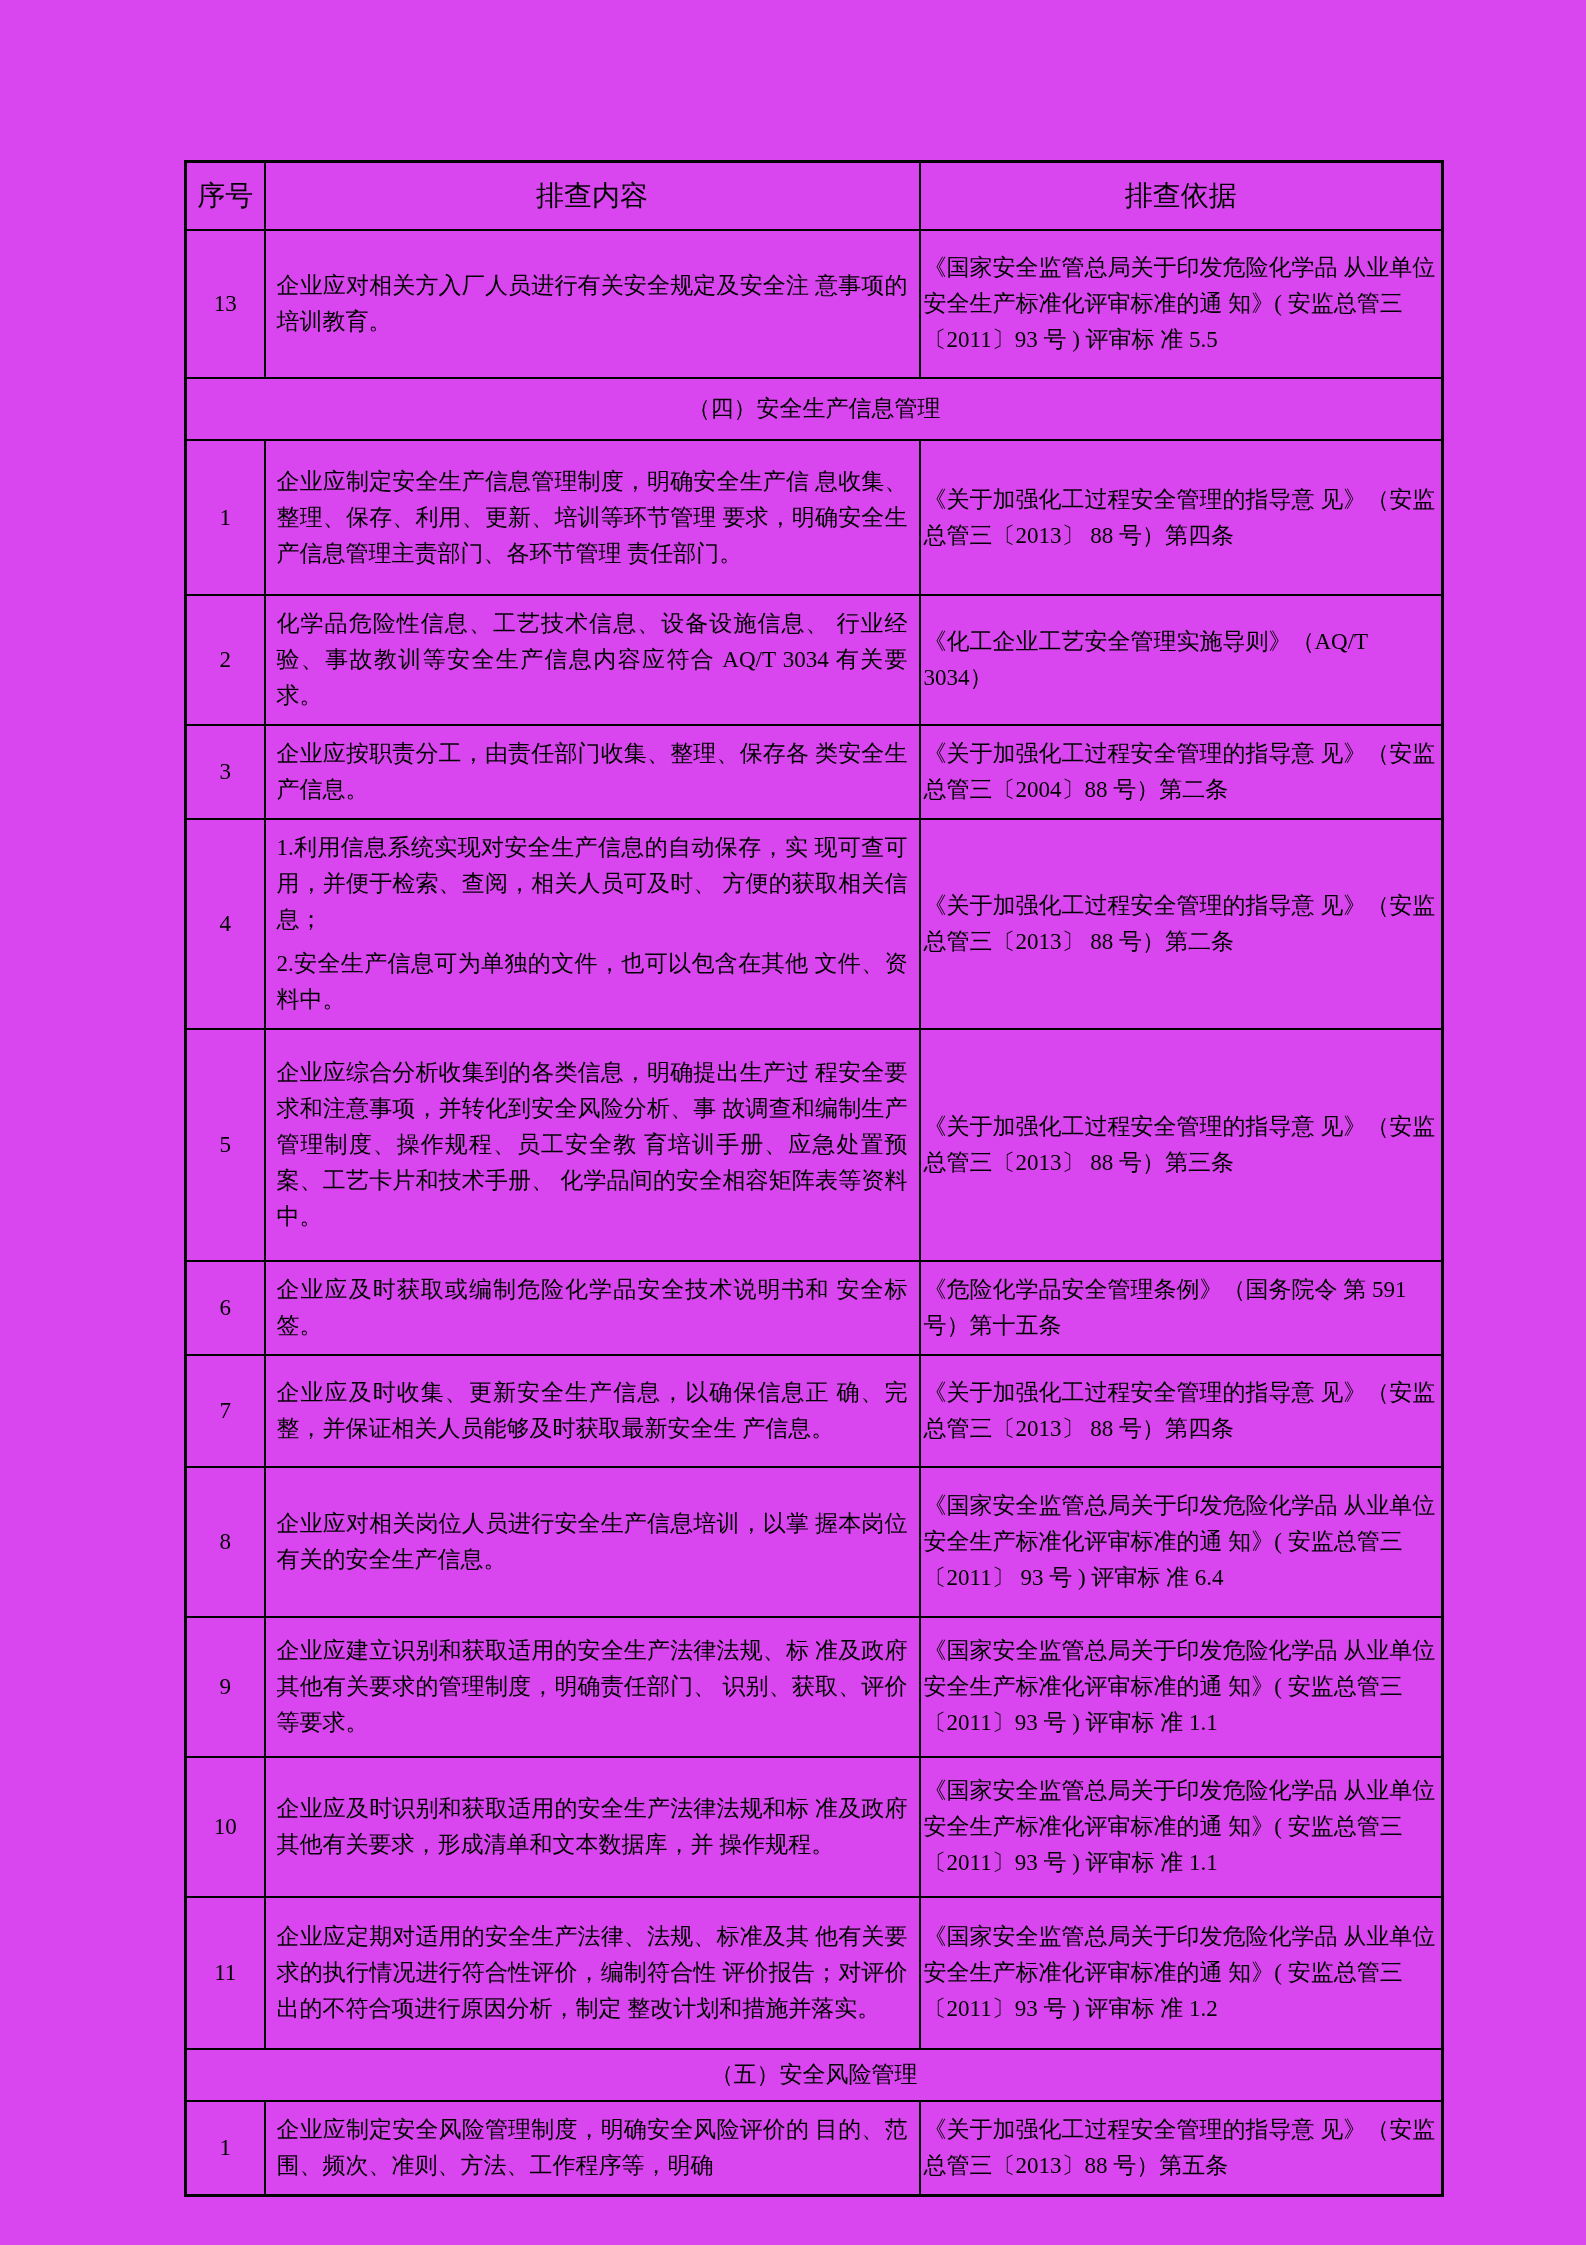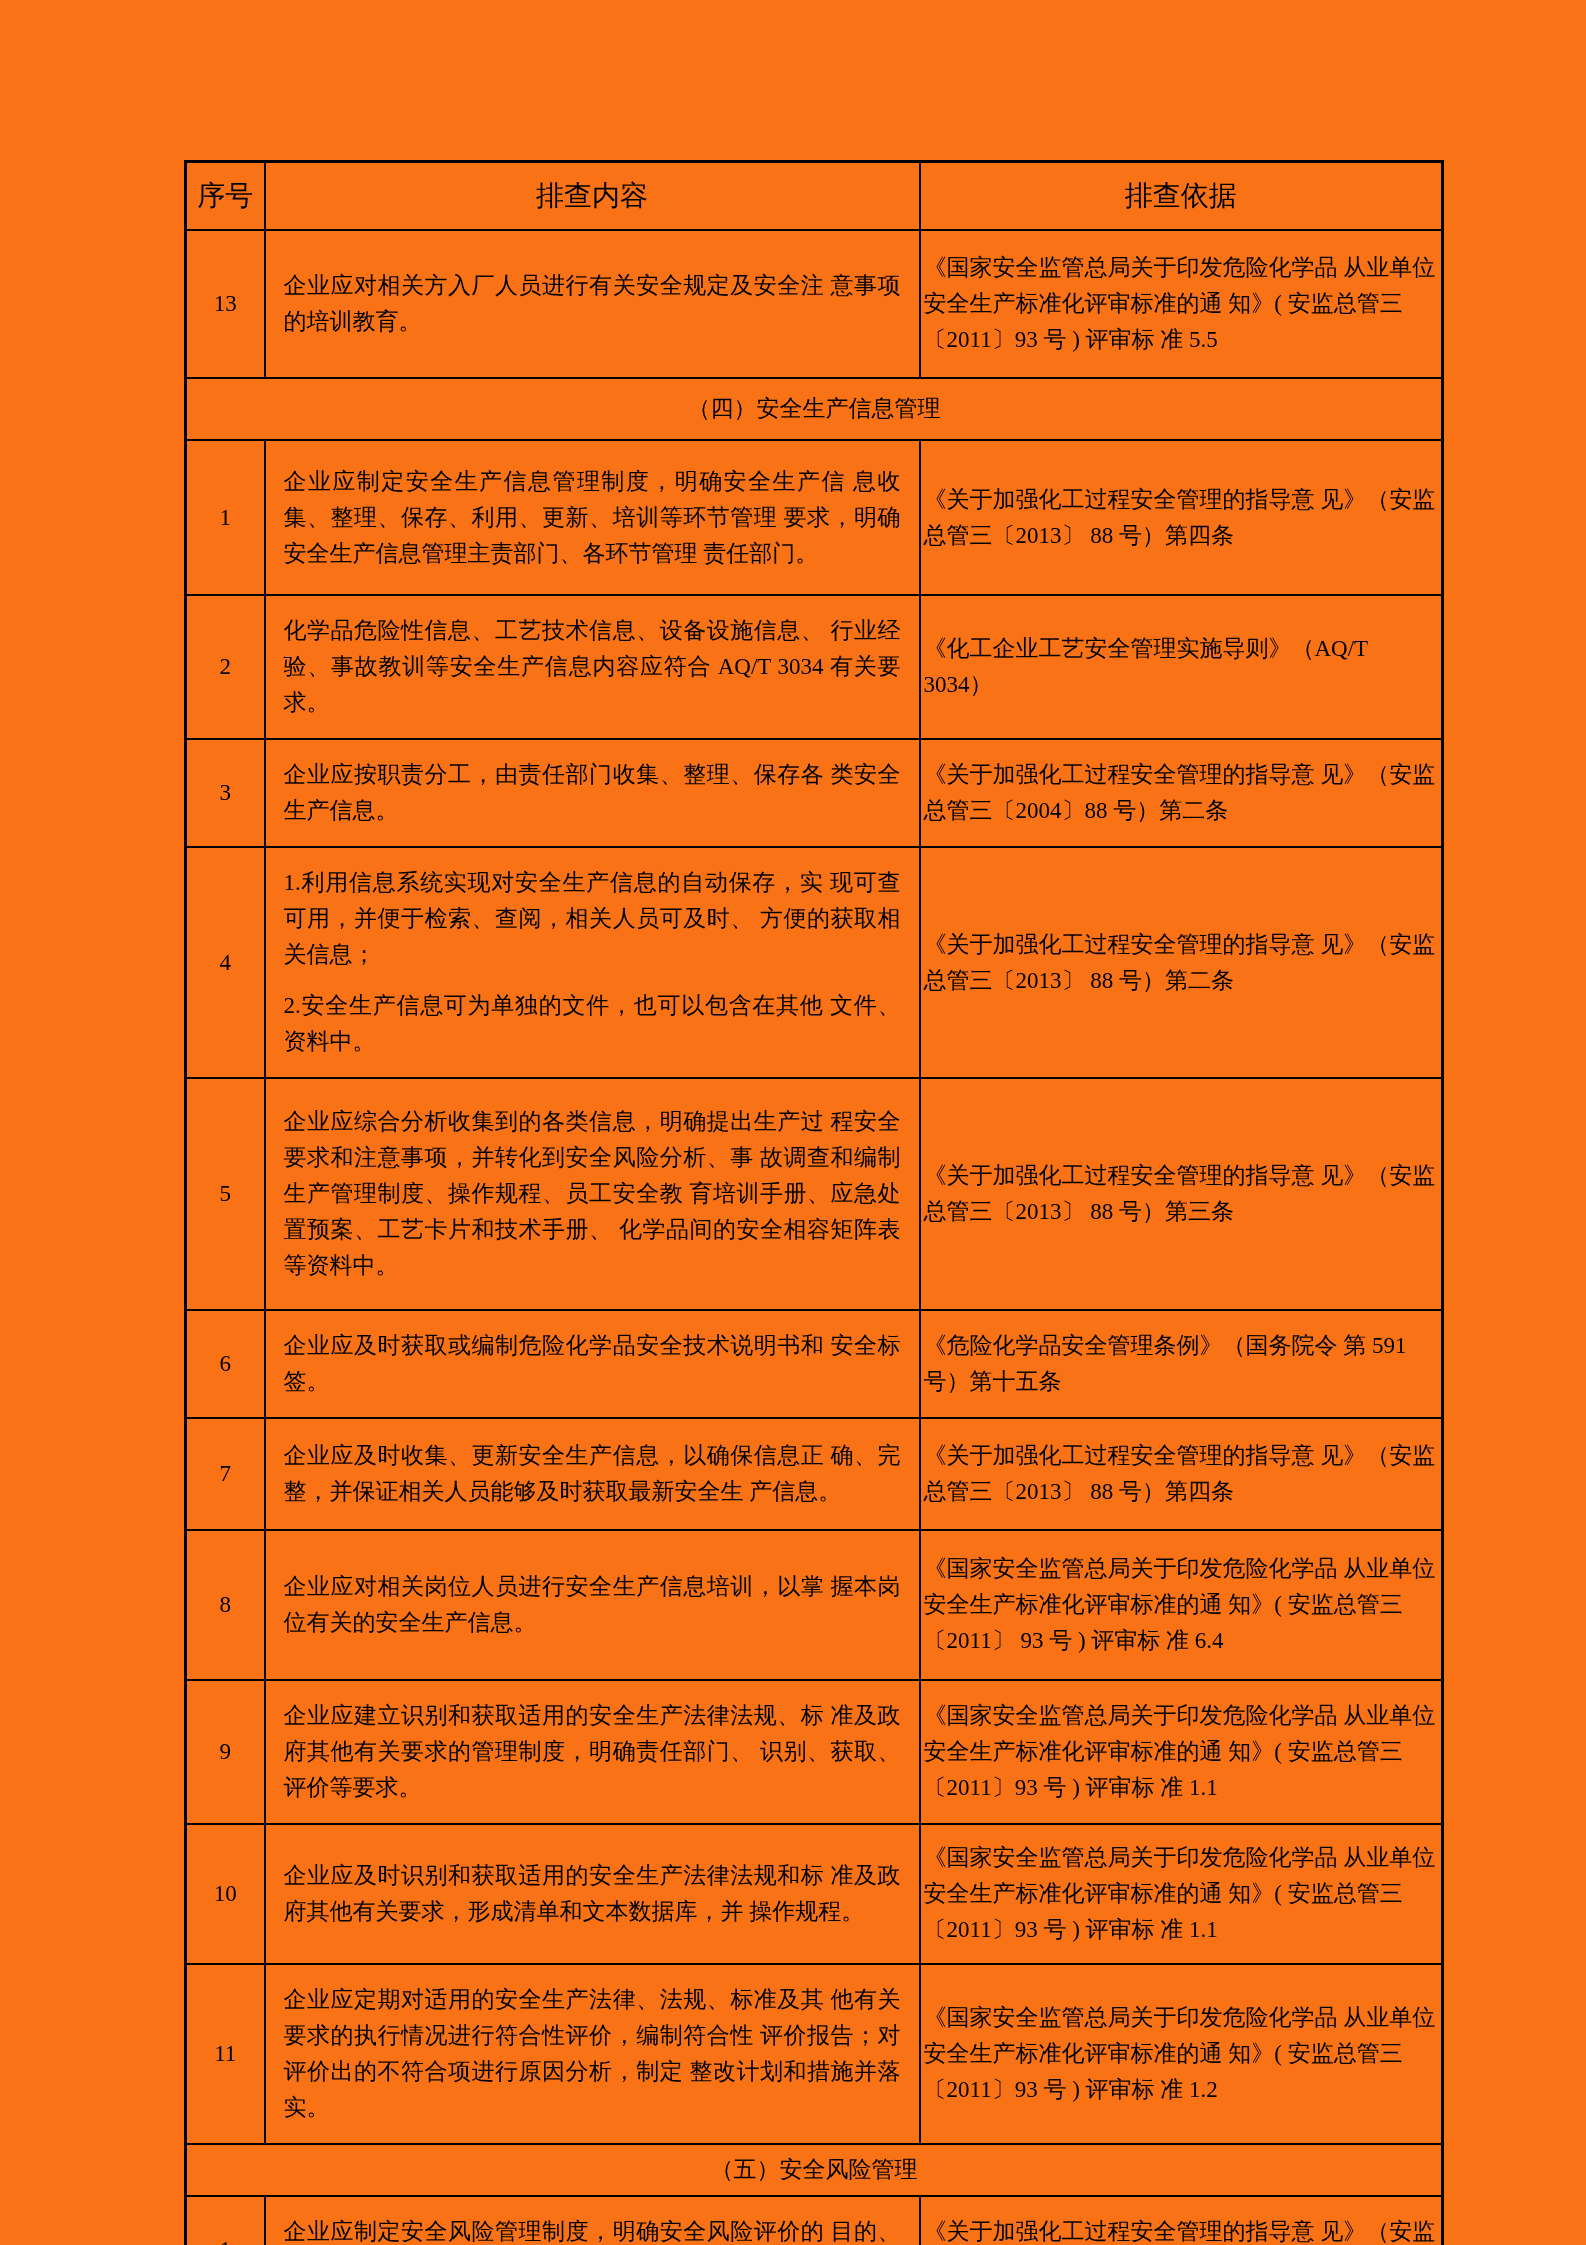--- a/index.html
+++ b/index.html
@@ -12,21 +12,21 @@
     height: 2245px;
     position: relative;
     font-family: "Liberation Serif", "DejaVu Serif", serif;
     color: #000000;
   }
   .page {
     position: absolute;
     left: 0; top: 0;
     width: 1586px;
     height: 2245px;
-    background: #f97316;
+    background: #d946ef;
     overflow: hidden;
   }
   table.inspection-table {
     position: absolute;
     left: 184px;
     top: 160px;
     width: 1257px;
     border-collapse: collapse;
     table-layout: fixed;
     border: 3px solid #000000;
@@ -51,21 +51,21 @@
     font-size: 28px;
   }
   .num-cell {
     text-align: center;
     font-size: 28px;
   }
   .content-cell {
     text-align: justify;
     text-justify: inter-ideograph;
   }
-  .content-cell .para { margin: 15px; }
+  .content-cell .para { margin: 8px; }
   .basis-cell {
     text-align: left;
     padding-left: 6px;
     padding-right: 4px;
   }
   .section-cell {
     text-align: center;
     font-size: 28px;
   }
 </style>

